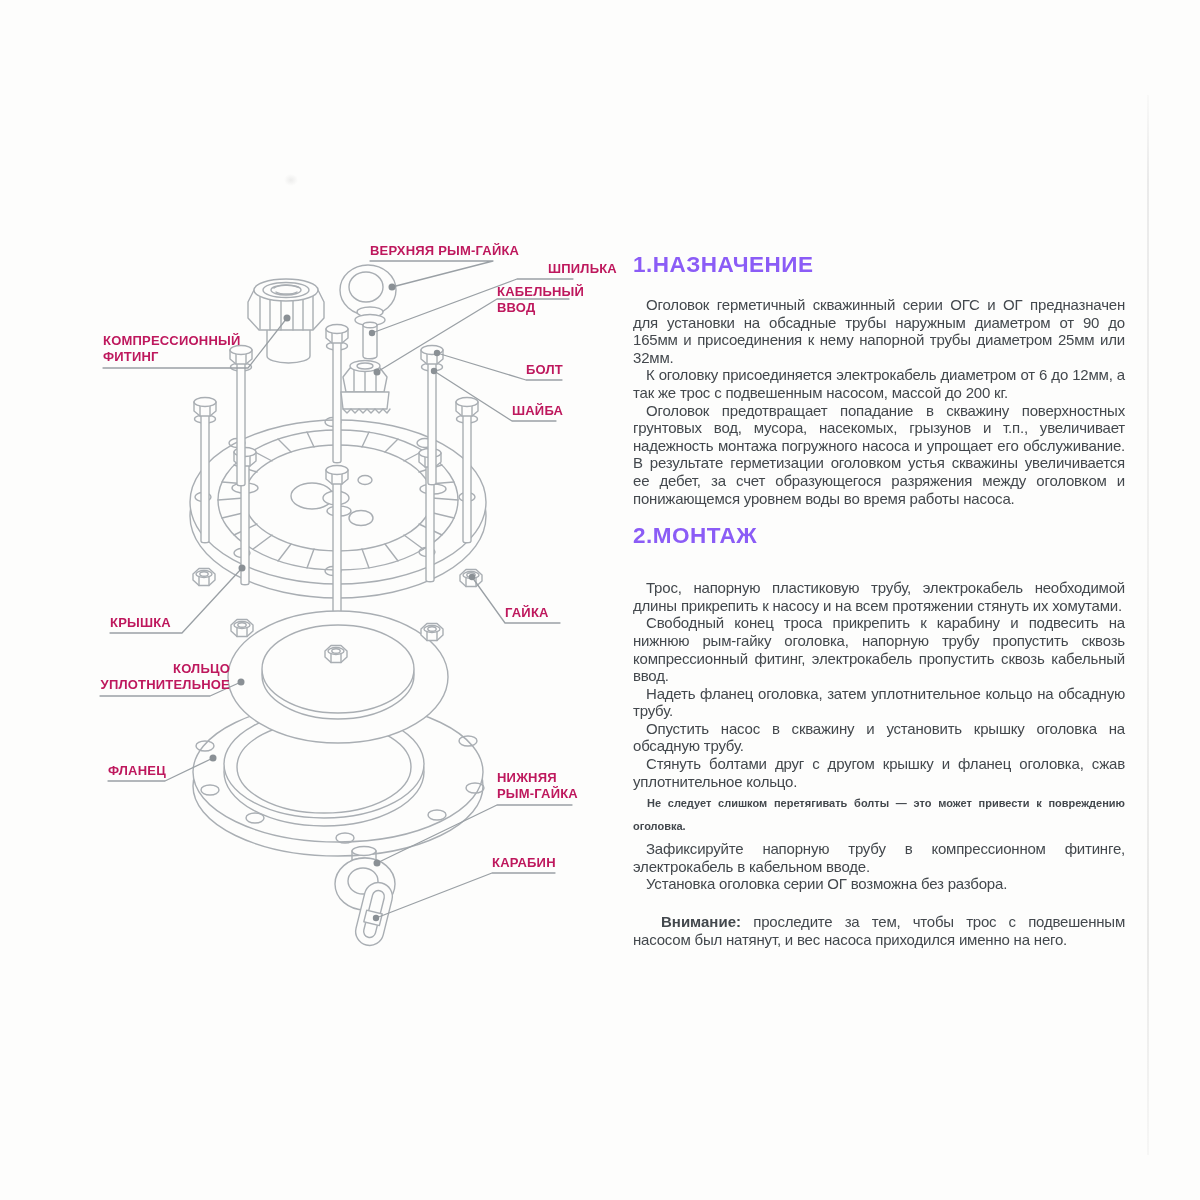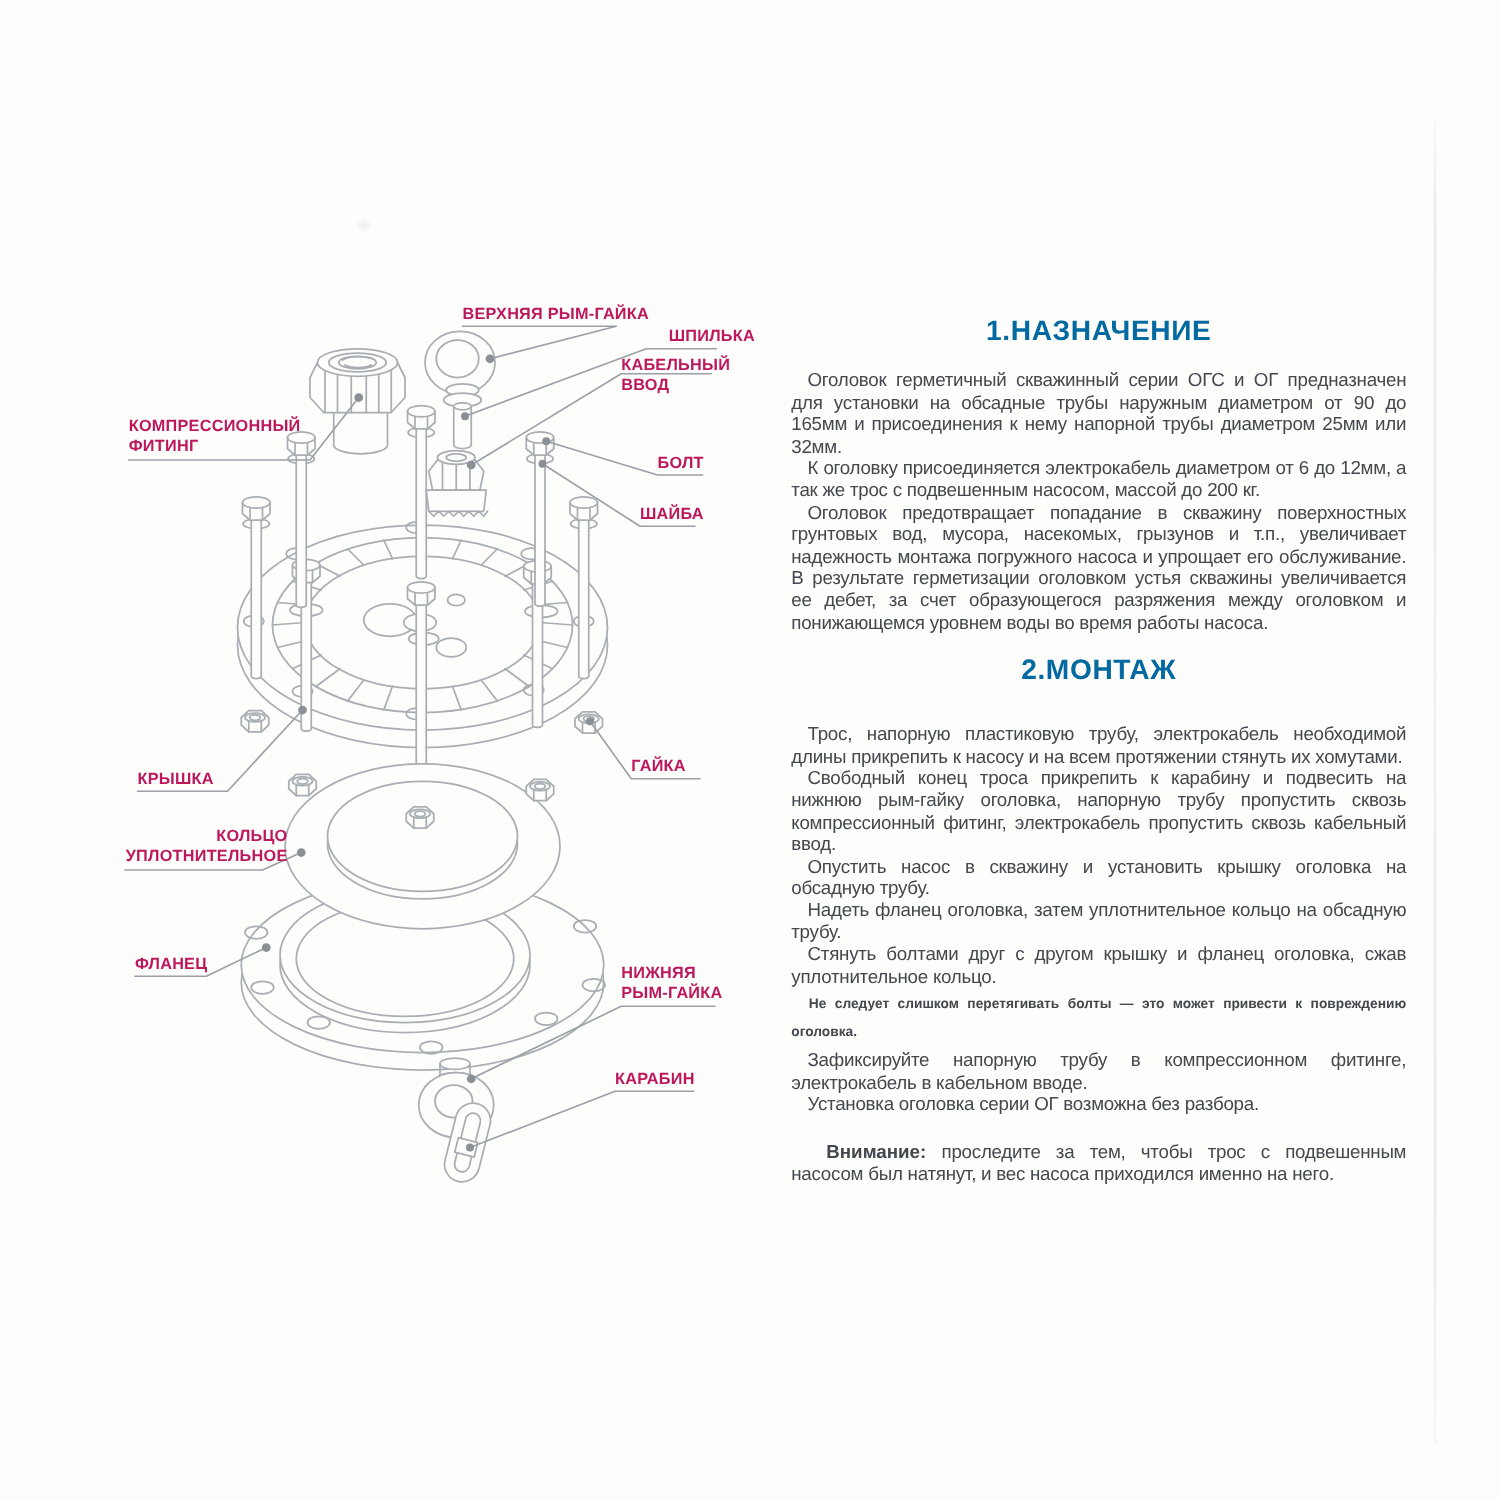--- a/index.html
+++ b/index.html
@@ -31,22 +31,22 @@
     color:#be185d;letter-spacing:.2px;white-space:nowrap;
   }
   .lbl.wrap{white-space:normal;}
 
   
   .content{
     position:absolute;left:633px;top:240px;width:492px;
     color:#43484d;
   }
   .content h2{
-    margin:0;text-align:center;
-    font-size:22.5px;letter-spacing:.5px;color:#0369a1;
+    margin:0;text-align:left;
+    font-size:22.5px;letter-spacing:.5px;color:#8b5cf6;
   }
   .content .sec1 h2{margin:12px 0 18px 0;}
   .content .sec2 h2{margin:16px 0 30px 0;}
   .content p{
     margin:0;
     font-size:15px;line-height:17.6px;letter-spacing:-0.2px;
     text-align:justify;text-indent:13px;
   }
   .content p.bold-note{
     font-weight:bold;font-size:11px;line-height:23px;
@@ -249,21 +249,21 @@
         <circle cx="182" cy="338" r="3.5"></circle>
         <circle cx="412" cy="347" r="3.2"></circle>
         <circle cx="181" cy="452" r="3.5"></circle>
         <circle cx="153" cy="528" r="3.5"></circle>
         <circle cx="317" cy="633" r="3.5"></circle>
         <circle cx="316" cy="688" r="3.2"></circle>
       </g>
     </svg>
 
     <div class="lbl" style="left:310px;top:13px;">ВЕРХНЯЯ РЫМ-ГАЙКА</div>
-    <div class="lbl" style="left:444px;top:31px;padding-left:31px;">ШПИЛЬКА</div>
+    <div class="lbl" style="left:457px;top:31px;padding-left:31px;">ШПИЛЬКА</div>
     <div class="lbl wrap" style="left:437px;top:54px;width:84px;">КАБЕЛЬНЫЙ ВВОД</div>
     <div class="lbl wrap" style="left:43px;top:103px;width:145px;">КОМПРЕССИОННЫЙ ФИТИНГ</div>
     <div class="lbl" style="left:466px;top:132px;">БОЛТ</div>
     <div class="lbl" style="left:452px;top:173px;">ШАЙБА</div>
     <div class="lbl" style="left:50px;top:385px;">КРЫШКА</div>
     <div class="lbl" style="left:445px;top:375px;">ГАЙКА</div>
     <div class="lbl wrap" style="left:40px;top:431px;width:130px;text-align:right;">КОЛЬЦО УПЛОТНИТЕЛЬНОЕ</div>
     <div class="lbl" style="left:48px;top:533px;">ФЛАНЕЦ</div>
     <div class="lbl wrap" style="left:437px;top:540px;width:92px;">НИЖНЯЯ РЫМ-ГАЙКА</div>
     <div class="lbl" style="left:432px;top:625px;">КАРАБИН</div>
@@ -275,22 +275,22 @@
       <h2>1.НАЗНАЧЕНИЕ</h2>
       <p>Оголовок герметичный скважинный серии ОГС и ОГ предназначен для установки на обсадные трубы наружным диаметром от 90 до 165мм и присоединения к нему напорной трубы диаметром 25мм или 32мм.</p>
       <p>К оголовку присоединяется электрокабель диаметром от 6 до 12мм, а так же трос с подвешенным насосом, массой до 200 кг.</p>
       <p>Оголовок предотвращает попадание в скважину поверхностных грунтовых вод, мусора, насекомых, грызунов и т.п., увеличивает надежность монтажа погружного насоса и упрощает его обслуживание. В результате герметизации оголовком устья скважины увеличивается ее дебет, за счет образующегося разряжения между оголовком и понижающемся уровнем воды во время работы насоса.</p>
     </section>
 
     <section class="sec2">
       <h2>2.МОНТАЖ</h2>
       <p>Трос, напорную пластиковую трубу, электрокабель необходимой длины прикрепить к насосу и на всем протяжении стянуть их хомутами.</p>
       <p>Свободный конец троса прикрепить к карабину и подвесить на нижнюю рым-гайку оголовка, напорную трубу пропустить сквозь компрессионный фитинг, электрокабель пропустить сквозь кабельный ввод.</p>
+      <p>Надеть фланец оголовка, затем уплотнительное кольцо на обсадную трубу.</p>
       <p>Опустить насос в скважину и установить крышку оголовка на обсадную трубу.</p>
-      <p>Надеть фланец оголовка, затем уплотнительное кольцо на обсадную трубу.</p>
       <p>Стянуть болтами друг с другом крышку и фланец оголовка, сжав уплотнительное кольцо.</p>
       <p class="bold-note">Не следует слишком перетягивать болты — это может привести к повреждению оголовка.</p>
       <p>Зафиксируйте напорную трубу в компрессионном фитинге, электрокабель в кабельном вводе.</p>
       <p>Установка оголовка серии ОГ возможна без разбора.</p>
       <p class="attention"><b>Внимание:</b> <span>проследите за тем, чтобы трос с подвешенным насосом был натянут, и вес насоса приходился именно на него.</span></p>
     </section>
 
   </div>
 </div>
 

